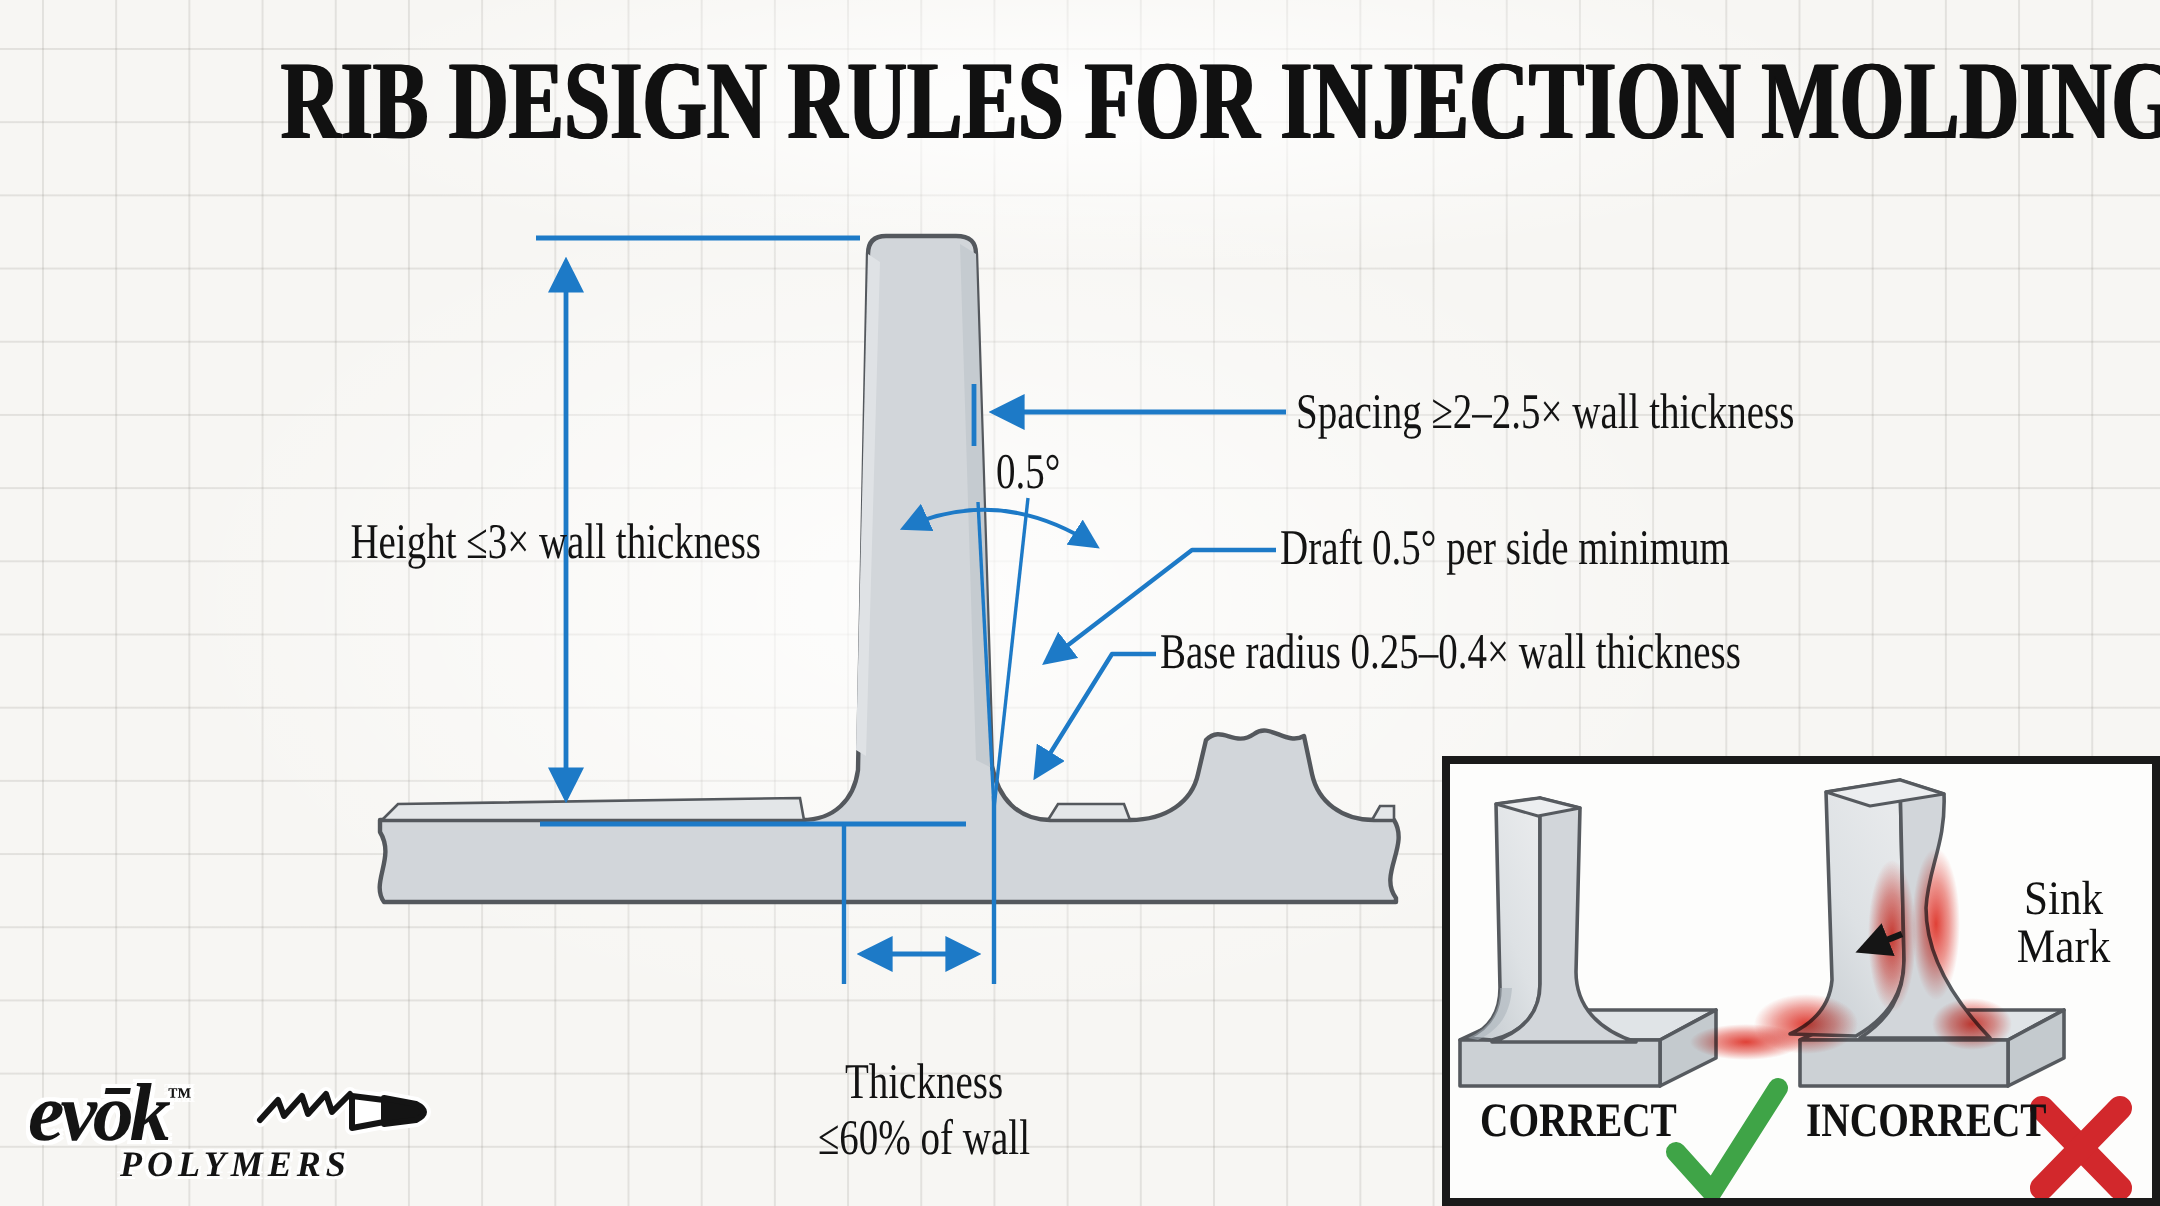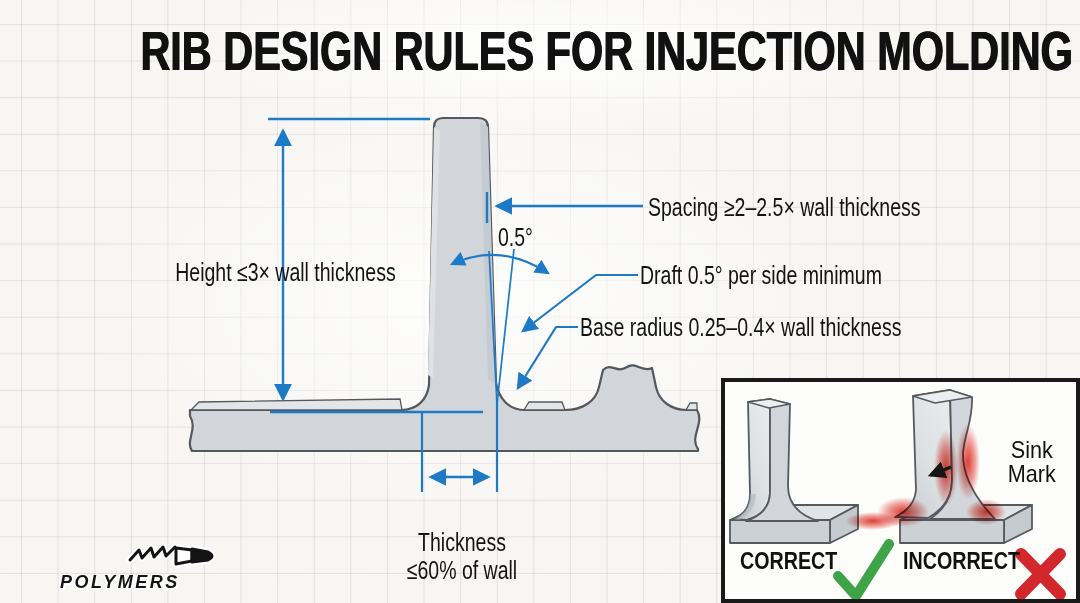--- a/index.html
+++ b/index.html
@@ -1,18 +1,18 @@
 <!DOCTYPE html>
 <html><head>
 <meta charset="utf-8">
 <style>
   html,body{margin:0;padding:0;background:#e9e8e4;}
   .stage{
     position:relative;width:1080px;height:603px;overflow:hidden;
-    font-family:Liberation Sans, sans-serif;
+    font-family:Liberation Serif, serif;
     background-color:#f7f6f3;
     background-image:
       radial-gradient(ellipse 560px 120px at 540px 52px, rgba(255,255,255,.95), rgba(255,255,255,0) 70%),
       radial-gradient(ellipse 540px 300px at 470px 300px, rgba(255,255,255,.8), rgba(255,255,255,0) 72%),
       linear-gradient(to right, rgba(120,118,110,.16) 1px, transparent 1px),
       linear-gradient(to bottom, rgba(120,118,110,.16) 1px, transparent 1px);
     background-size:auto,auto,36.6px 36.6px,36.6px 36.6px;
     background-position:0 0,0 0,21px 24px,21px 24px;
   }
   .abs{position:absolute;}
@@ -171,20 +171,21 @@
 
     <div class="lab" style="left:15px;top:166px;">CORRECT</div>
     <div class="lab" style="left:178px;top:166px;">INCORRECT</div>
     <div class="sink" style="left:278px;top:56px;width:64px;">
       <div>Sink</div>
       <div>Mark</div>
     </div>
   </div>
 
   <div class="abs logo">
+    <div class="brand"><span>evōk</span><span class="tm">™</span></div>
     <svg class="abs" style="left:112px;top:14px;" width="96" height="34" viewBox="0 0 96 34">
       <g stroke="#ffffff" stroke-width="7" fill="none" stroke-linejoin="round" stroke-linecap="round">
         <path d="M4 20 L13 10 L16 18 L25 8 L28 17 L37 7 L40 16 L49 7"></path>
         <path d="M50 8 L66 10 L66 21 L50 24 Z"></path>
         <path d="M66 9 L82 12 Q90 16 82 20 L66 22 Z"></path>
       </g>
       <g stroke="#141414" stroke-width="3" fill="none" stroke-linejoin="round" stroke-linecap="round">
         <path d="M4 20 L13 10 L16 18 L25 8 L28 17 L37 7 L40 16 L49 7"></path>
         <path d="M50 8 L66 10 L66 21 L50 24 Z" fill="#ffffff"></path>
         <path d="M66 9 L82 12 Q90 16 82 20 L66 22 Z" fill="#141414"></path>

